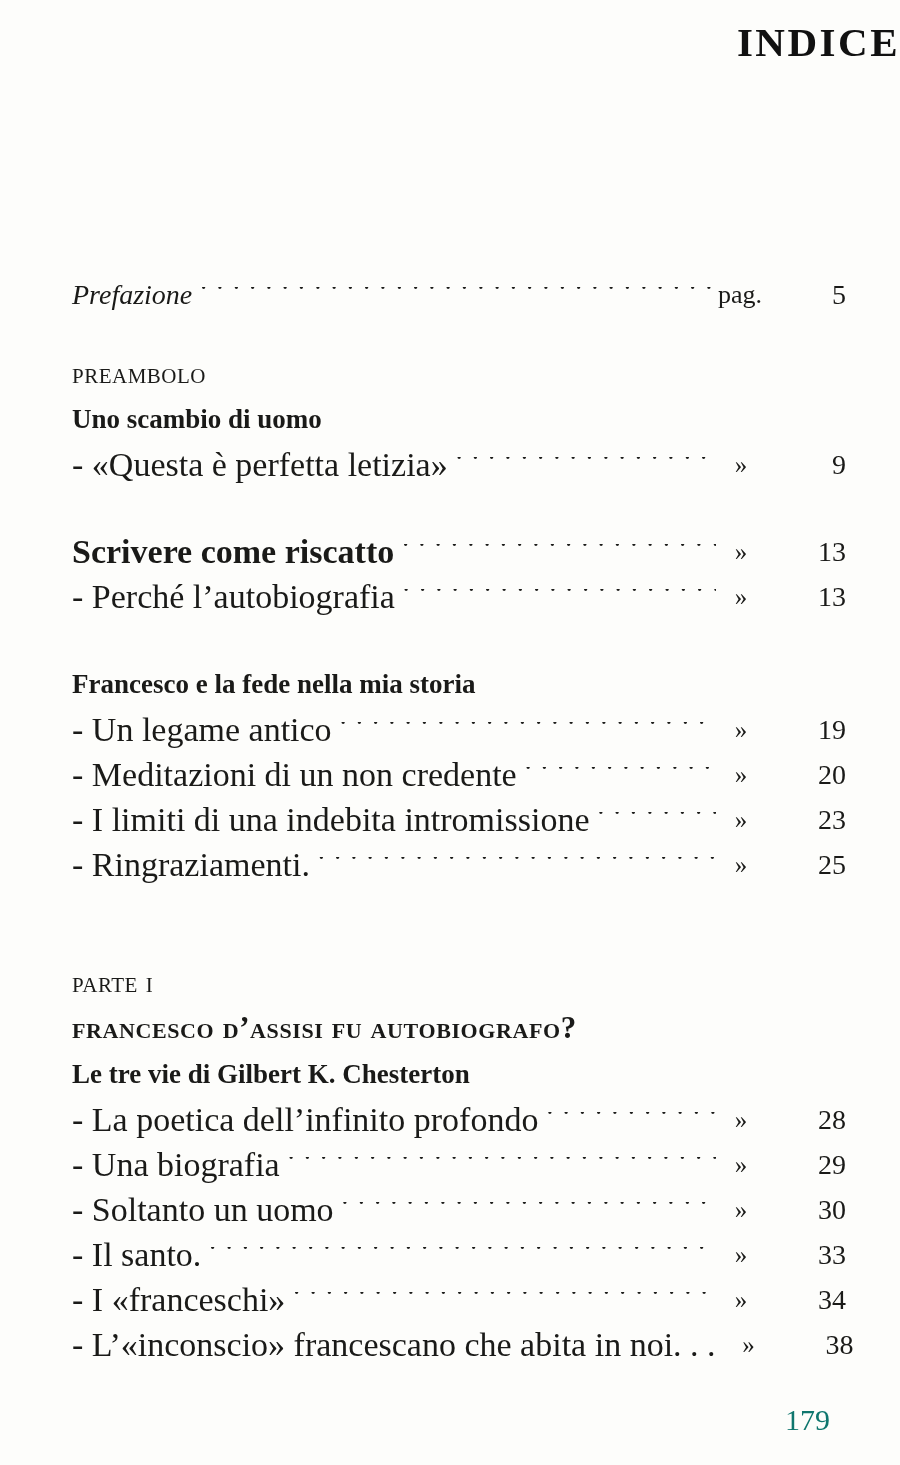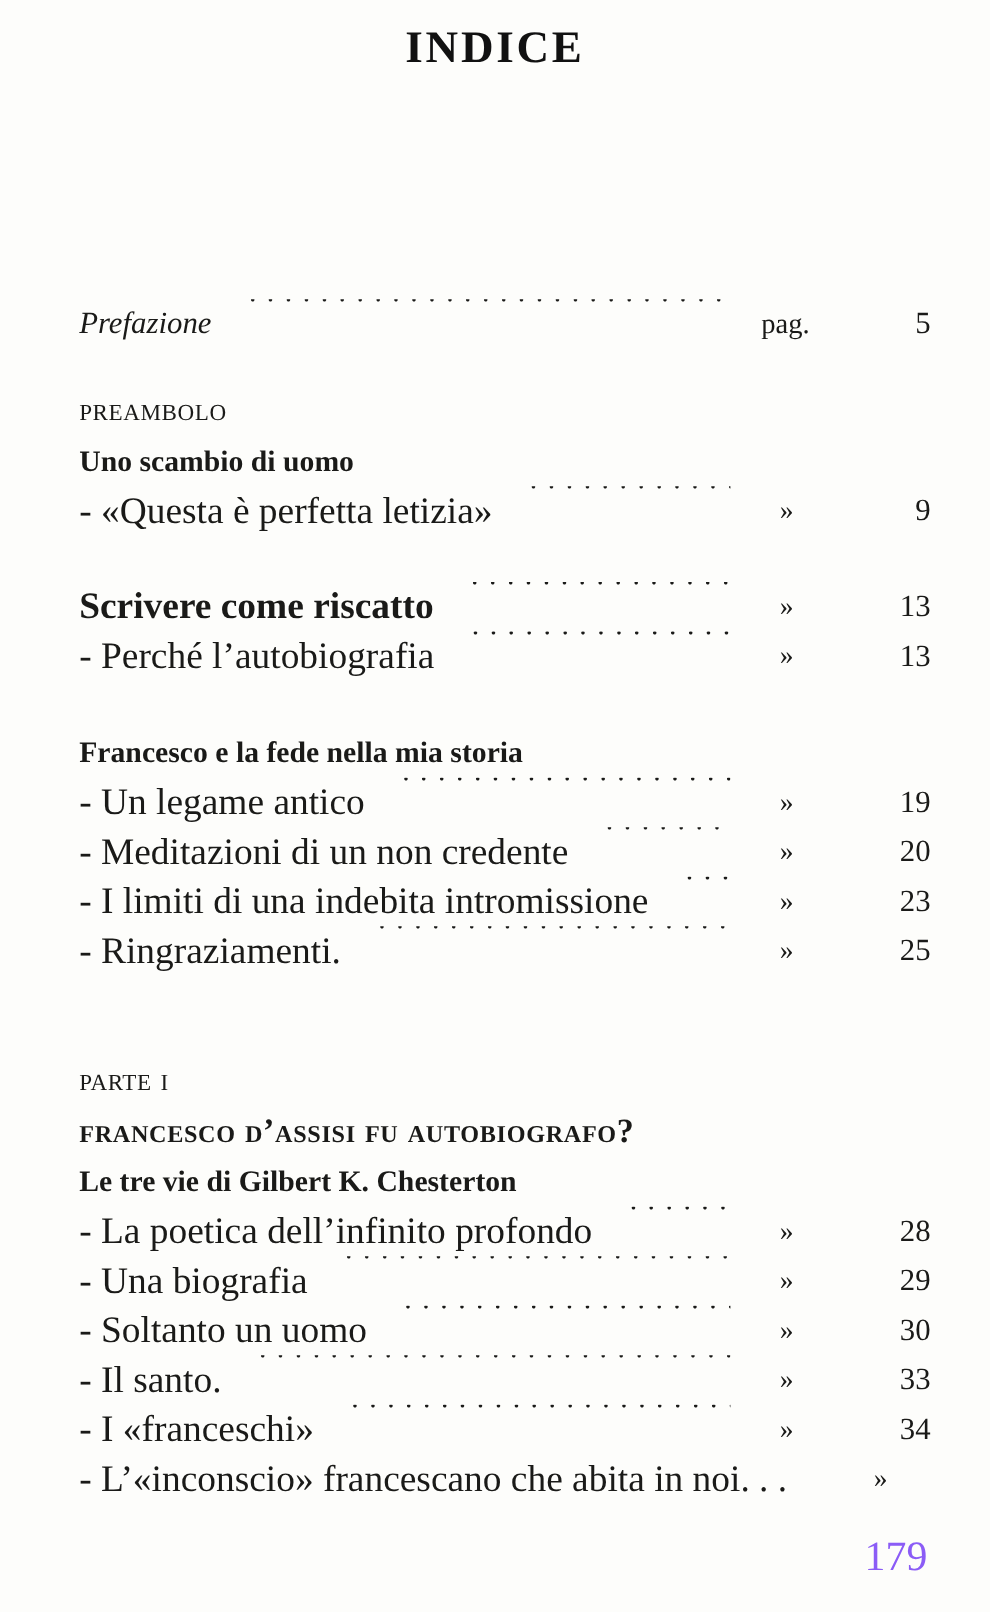--- a/index.html
+++ b/index.html
@@ -21,43 +21,42 @@
     inset: 0;
     padding: 0;
   }
 
   
   .doc-title {
     position: absolute;
     top: 18px;
     left: 0;
     width: 900px;
-    text-align: center;
+    text-align: right;
     font-size: 41px;
     font-weight: bold;
     letter-spacing: 2.5px;
     color: #111;
   }
 
   
   .toc {
     position: absolute;
     top: 272px;
     left: 72px;
     width: 778px;
   }
 
   .row {
     display: flex;
-    align-items: flex-start;
+    align-items: center;
     width: 100%;
     height: 45px;
     line-height: 45px;
     white-space: nowrap;
-    gap: 26px;
   }
 
   .label {
     font-size: 34px;
     flex: 0 0 auto;
     padding-right: 6px;
   }
 
   .leader {
     flex: 1 1 auto;
@@ -117,23 +116,23 @@
     height: 46px;
     line-height: 46px;
     white-space: nowrap;
     font-size: 27px;
   }
 
   
   .folio {
     position: absolute;
     bottom: 28px;
-    right: 57px;
-    font-size: 38px;
-    color: #8b5cf6;
+    right: 70px;
+    font-size: 30px;
+    color: #0f766e;
   }
 </style>
 </head>
 <body>
 
 <div class="page">
 
   <div class="doc-title">INDICE</div>
 
   <div class="toc" id="toc-list">

